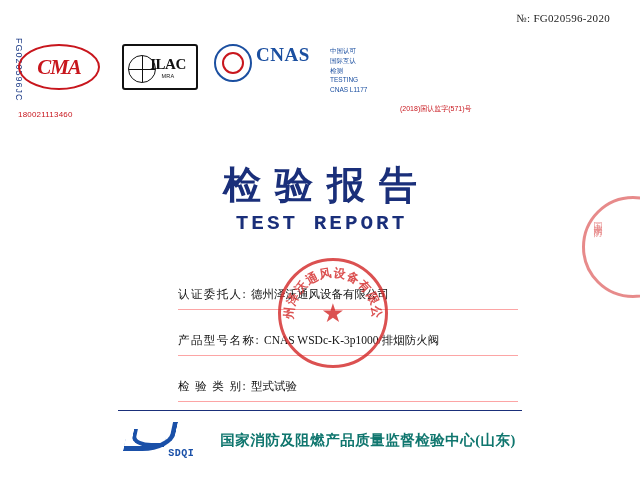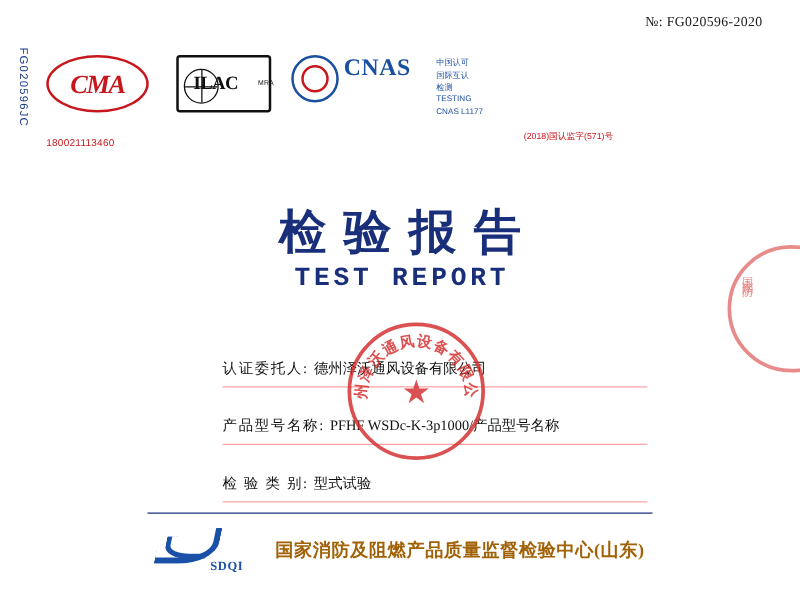--- a/index.html
+++ b/index.html
@@ -40,21 +40,21 @@
     color: #1b3a86;
     writing-mode: vertical-rl;
     letter-spacing: 1px;
     font-family: "Liberation Sans", sans-serif;
     white-space: nowrap;
   }
   
   .logo-row {
     position: absolute;
     top: 44px;
-    left: 37px;
+    left: 18px;
     width: 470px;
     height: 72px;
   }
   .logo {
     position: absolute;
     top: 0;
   }
   
   .cma {
     left: 0;
@@ -88,21 +88,21 @@
   .ilac {
     left: 104px;
     width: 78px;
   }
   .ilac-box {
     width: 76px;
     height: 46px;
     border: 2px solid #111;
     border-radius: 3px;
     display: flex;
-    flex-direction: row;
+    flex-direction: column;
     align-items: center;
     justify-content: center;
     box-sizing: border-box;
     background: #fff;
     position: relative;
   }
   .ilac-globe {
     position: absolute;
     left: 4px;
     top: 9px;
@@ -391,32 +391,32 @@
     border-radius: 0 0 0 60%;
     transform: skewX(-12deg);
   }
   .sdqi-text {
     position: absolute;
     left: 6px;
     top: 28px;
     font-size: 10px;
     font-weight: bold;
     color: #1a50a8;
-    font-family: Liberation Serif, serif;
+    font-family: Liberation Mono, monospace;
     letter-spacing: 0.5px;
     padding-left: 38px;
   }
   .footer-texts {
     display: flex;
     flex-direction: column;
     justify-content: center;
   }
   .footer-cn {
     font-size: 14.5px;
-    color: #a16207;
+    color: #0f766e;
     font-family: "Liberation Serif", serif;
     letter-spacing: 0.5px;
     font-weight: bold;
     padding-left: 36px;
   }
   .footer-en {
     font-size: 7.5px;
     color: #1a2f7a;
     font-family: "Liberation Serif", serif;
     margin-top: 3px;
@@ -476,21 +476,21 @@
 
   <div class="fields">
 
     <div class="field">
       <span class="field-label">认证委托人:</span>
       <span class="field-value">德州泽沃通风设备有限公司</span>
     </div>
 
     <div class="field">
       <span class="field-label">产品型号名称:</span>
-      <span class="field-value">PFHF WSDc-K-3p1000/产品型号名称</span>
+      <span class="field-value">CNAS WSDc-K-3p1000/排烟防火阀</span>
     </div>
 
     <div class="field">
       <span class="field-label">检 验 类 别:</span>
       <span class="field-value">型式试验</span>
     </div>
 
   </div>
 
   <div class="seal">

